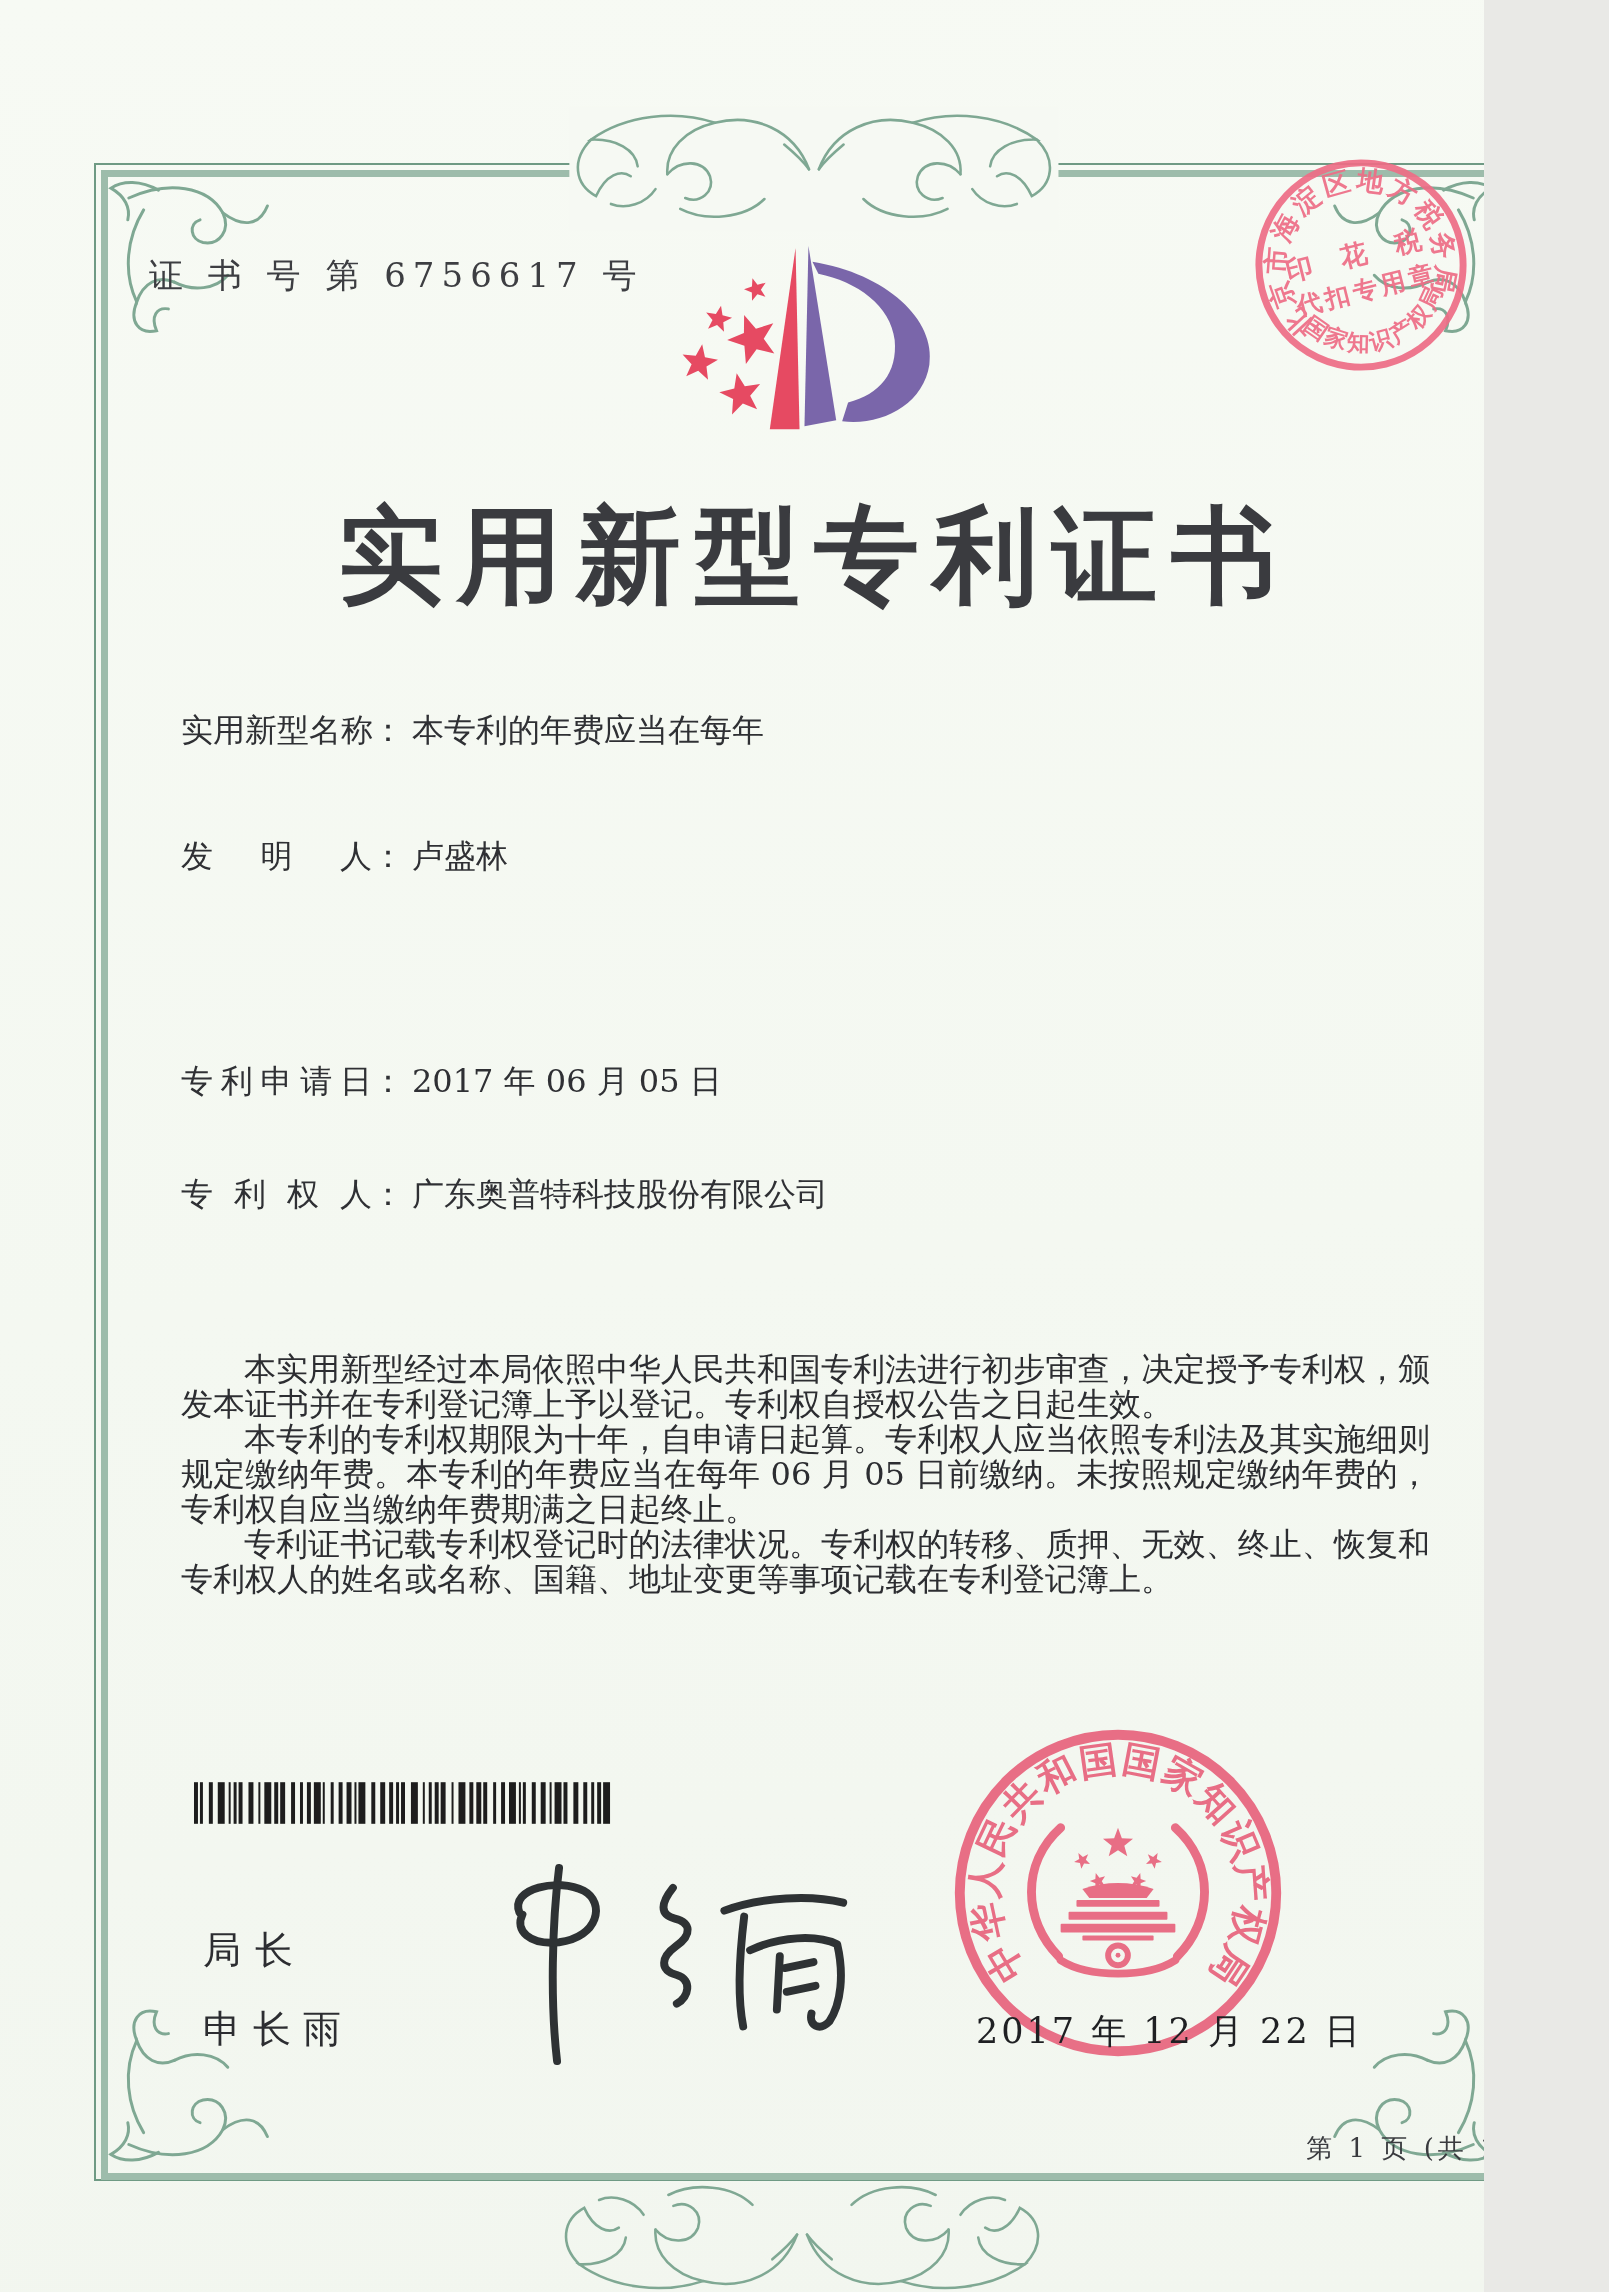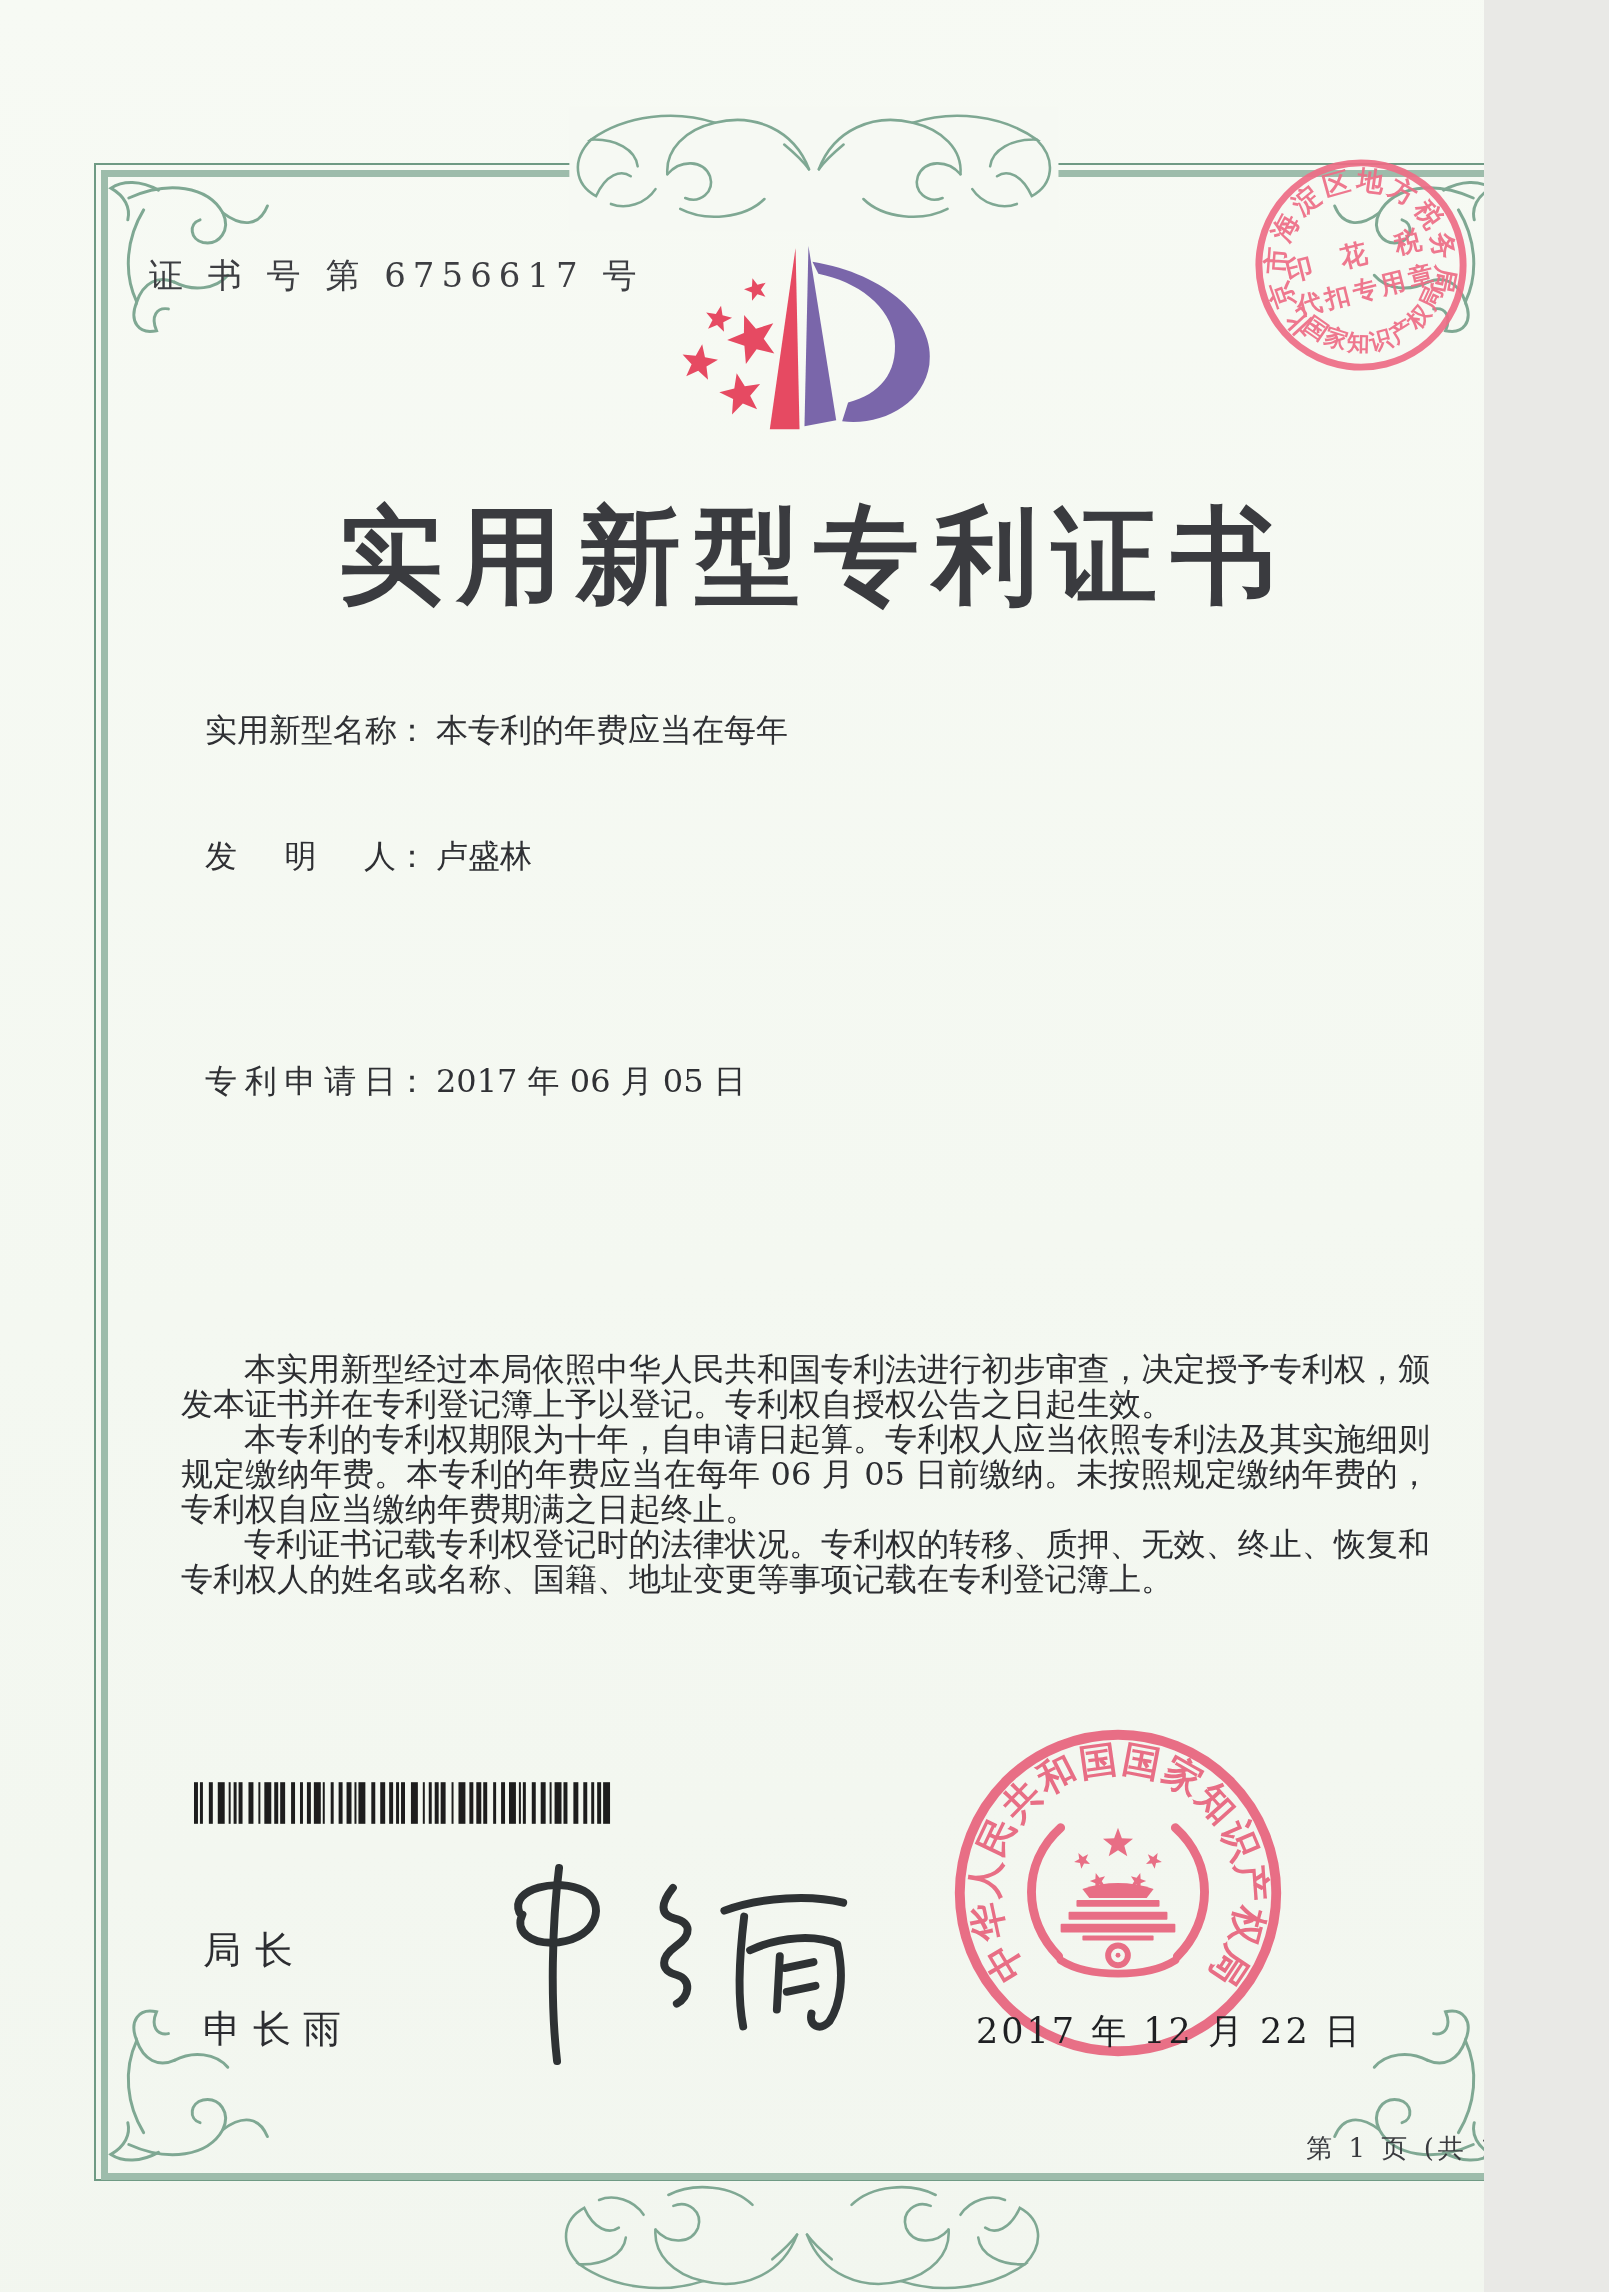--- a/index.html
+++ b/index.html
@@ -8,21 +8,21 @@
     background:linear-gradient(175deg,#f7faf4 0%,#f4f8f1 55%,#f2f6ef 100%);
     font-family:"DejaVu Serif","Liberation Serif",serif;color:#2e2f33;
   }
   .frame-outer{position:absolute;left:94px;top:163px;width:1412px;height:2014px;border:2px solid #6f9a84;}
   .frame-inner{position:absolute;left:101px;top:170px;width:1394px;height:1996px;border:7px solid #9dbcab;}
   .deco{position:absolute;left:0;top:0;pointer-events:none;}
   .cert-no{position:absolute;left:149px;top:253px;font-size:34px;letter-spacing:7px;color:#3d3e42;}
   .title{position:absolute;left:0;width:1610px;top:487px;text-align:center;
          font-size:105px;font-weight:700;letter-spacing:14px;color:#3a3b3f;margin-left:9px;}
   .field{position:absolute;left:181px;font-size:32px;white-space:nowrap;color:#2f3034;}
-  .flabel{display:inline-block;width:191px;text-align:justify;text-align-last:justify;vertical-align:top;margin-left:24px;}
+  .flabel{display:inline-block;width:191px;text-align:justify;text-align-last:justify;vertical-align:top;}
   .fcolon{display:inline-block;vertical-align:top;}
   .fvalue{margin-left:8px;vertical-align:top;}
   .paras{position:absolute;left:181px;top:1352px;width:1249px;font-size:32px;line-height:35px;
          text-align:justify;color:#2c2d31;}
   .paras p{margin:0;text-indent:63px;}
   .barcode{position:absolute;left:194px;top:1782px;}
   .director-title{position:absolute;left:203px;top:1925px;font-size:38px;letter-spacing:14px;color:#2c2d31;}
   .director-name{position:absolute;left:203px;top:2004px;font-size:38px;letter-spacing:12px;color:#2c2d31;}
   .signature{position:absolute;left:465px;top:1853px;}
   .seal{position:absolute;left:940px;top:1715px;}
@@ -108,20 +108,23 @@
   <div class="title">实用新型专利证书</div>
 
   <div class="field" style="top:709px">
     <span class="flabel">实用新型名称</span><span class="fcolon">：</span><span class="fvalue">本专利的年费应当在每年</span>
   </div>
   <div class="field" style="top:835px">
     <span class="flabel">发明人</span><span class="fcolon">：</span><span class="fvalue">卢盛林</span>
   </div>
   <div class="field" style="top:1060px">
     <span class="flabel">专利申请日</span><span class="fcolon">：</span><span class="fvalue">2017 年 06 月 05 日</span>
+  </div>
+  <div class="field" style="top:1173px">
+    <span class="flabel">专利权人</span><span class="fcolon">：</span><span class="fvalue">广东奥普特科技股份有限公司</span>
   </div>
 
   <div class="paras">
     <p>本实用新型经过本局依照中华人民共和国专利法进行初步审查，决定授予专利权，颁发本证书并在专利登记簿上予以登记。专利权自授权公告之日起生效。</p>
     <p>本专利的专利权期限为十年，自申请日起算。专利权人应当依照专利法及其实施细则规定缴纳年费。本专利的年费应当在每年 06 月 05 日前缴纳。未按照规定缴纳年费的，专利权自应当缴纳年费期满之日起终止。</p>
     <p>专利证书记载专利权登记时的法律状况。专利权的转移、质押、无效、终止、恢复和专利权人的姓名或名称、国籍、地址变更等事项记载在专利登记簿上。</p>
   </div>
 
   <svg class="barcode" width="420" height="42" viewBox="0 0 424 42">
     <g id="barcode-bars">

